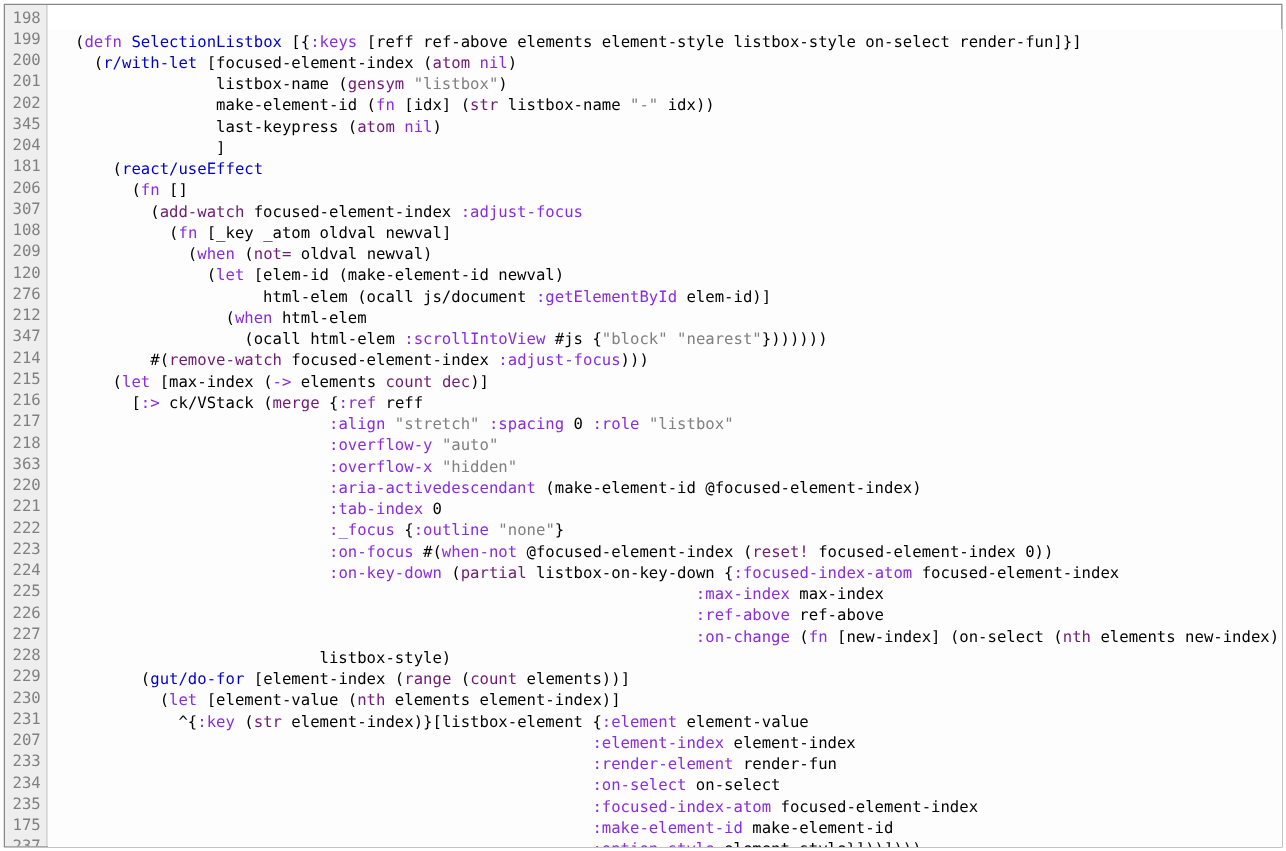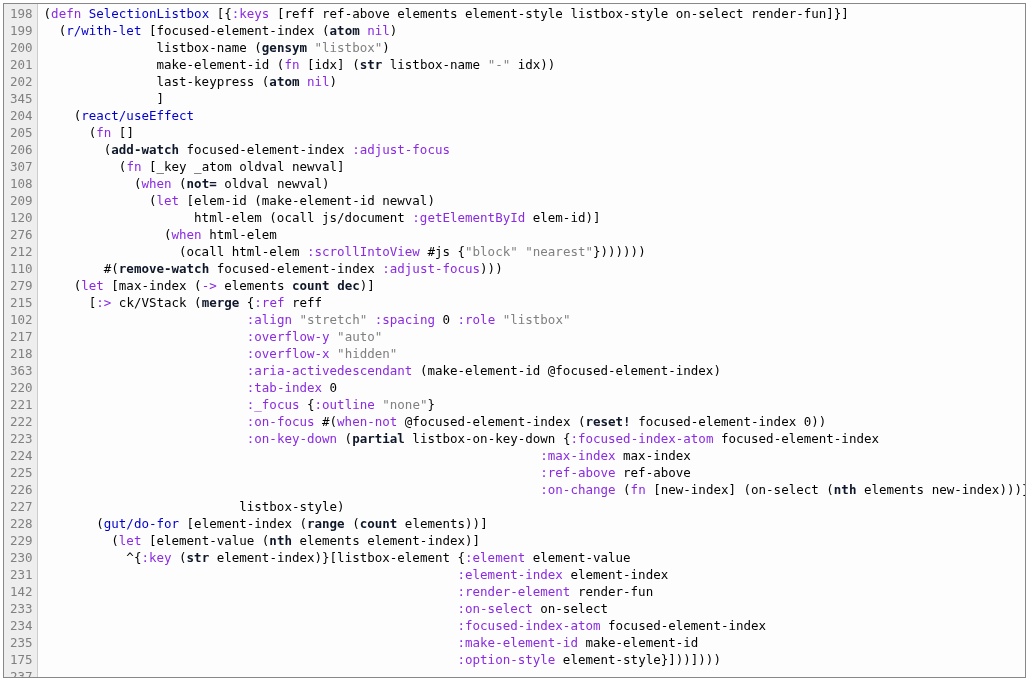--- a/index.html
+++ b/index.html
@@ -1,67 +1,67 @@
 <!DOCTYPE html>
 <html><head>
 <meta charset="utf-8">
 <style>
 * { margin:0; padding:0; box-sizing:border-box; }
 body { background:#fff; font-family:"DejaVu Sans Mono","Menlo","Consolas",monospace; font-size:12.5px; line-height:17px; color:#000; padding:3px; }
 .code-wrap { border:1px solid #888; display:flex; width:100%; height:675px; overflow:hidden; }
 .gutter { background:#eee; color:#808080; text-align:center; padding:1px 4px 1px 6px; user-select:none; border-right:1px solid #ccc; }
 .gutter div { height:17px; }
-.code { padding:1px 0 1px 6px; white-space:pre; overflow:auto; flex:1; background:#fdfdfd; }
+.code { padding:1px 0 1px 22px; white-space:pre; overflow:auto; flex:1; background:#fdfdfd;margin-top:19px; }
 .row { height:17px; }
 .pu { color:#8a2be2; }   
 .bl { color:#0000cd; }   
-.or { color:#0f172a;font-weight:bold; }   
+.or { color:#701a75; }   
 .gr { color:#808080; }   
 .pn { color:#000; }      
 </style>
 </head>
 <body>
 
 <div class="code-wrap">
   <div class="gutter" id="gutter">
       <div>198</div>
       <div>199</div>
       <div>200</div>
       <div>201</div>
       <div>202</div>
       <div>345</div>
       <div>204</div>
-      <div>205</div>
+      <div>181</div>
       <div>206</div>
       <div>307</div>
       <div>108</div>
       <div>209</div>
       <div>120</div>
       <div>276</div>
       <div>212</div>
-      <div>110</div>
-      <div>279</div>
+      <div>347</div>
+      <div>214</div>
       <div>215</div>
-      <div>102</div>
+      <div>216</div>
       <div>217</div>
       <div>218</div>
       <div>363</div>
       <div>220</div>
       <div>221</div>
       <div>222</div>
       <div>223</div>
       <div>224</div>
       <div>225</div>
       <div>226</div>
       <div>227</div>
       <div>228</div>
       <div>229</div>
       <div>230</div>
       <div>231</div>
-      <div>142</div>
+      <div>207</div>
       <div>233</div>
       <div>234</div>
       <div>235</div>
       <div>175</div>
       <div>237</div>
     </div>
   <div class="code" id="code"><div class="row"><span class="pn">(</span><span class="pu">defn </span><span class="bl">SelectionListbox</span><span class="pn"> [{</span><span class="pu">:keys</span><span class="pn"> [reff ref-above elements element-style listbox-style on-select render-fun]}]</span></div><div class="row"><span class="pn">  (</span><span class="bl">r/with-let</span><span class="pn"> [focused-element-index (</span><span class="or">atom</span><span class="pn"> </span><span class="pu">nil</span><span class="pn">)</span></div><div class="row"><span class="pn">               listbox-name (</span><span class="or">gensym</span><span class="pn"> </span><span class="gr">"listbox"</span><span class="pn">)</span></div><div class="row"><span class="pn">               make-element-id (</span><span class="pu">fn</span><span class="pn"> [idx] (</span><span class="or">str</span><span class="pn"> listbox-name </span><span class="gr">"-"</span><span class="pn"> idx))</span></div><div class="row"><span class="pn">               last-keypress (</span><span class="or">atom</span><span class="pn"> </span><span class="pu">nil</span><span class="pn">)</span></div><div class="row"><span class="pn">               ]</span></div><div class="row"><span class="pn">    (</span><span class="bl">react/useEffect</span></div><div class="row"><span class="pn">      (</span><span class="pu">fn</span><span class="pn"> []</span></div><div class="row"><span class="pn">        (</span><span class="or">add-watch</span><span class="pn"> focused-element-index </span><span class="pu">:adjust-focus</span></div><div class="row"><span class="pn">          (</span><span class="pu">fn</span><span class="pn"> [_key _atom oldval newval]</span></div><div class="row"><span class="pn">            (</span><span class="pu">when</span><span class="pn"> (</span><span class="or">not=</span><span class="pn"> oldval newval)</span></div><div class="row"><span class="pn">              (</span><span class="pu">let</span><span class="pn"> [elem-id (make-element-id newval)</span></div><div class="row"><span class="pn">                    html-elem (ocall js/document </span><span class="pu">:getElementById</span><span class="pn"> elem-id)]</span></div><div class="row"><span class="pn">                (</span><span class="pu">when</span><span class="pn"> html-elem</span></div><div class="row"><span class="pn">                  (ocall html-elem </span><span class="pu">:scrollIntoView</span><span class="pn"> #js {</span><span class="gr">"block"</span><span class="pn"> </span><span class="gr">"nearest"</span><span class="pn">}))))))</span></div><div class="row"><span class="pn">        #(</span><span class="or">remove-watch</span><span class="pn"> focused-element-index </span><span class="pu">:adjust-focus</span><span class="pn">)))</span></div><div class="row"><span class="pn">    (</span><span class="pu">let</span><span class="pn"> [max-index (</span><span class="pu">-&gt;</span><span class="pn"> elements </span><span class="or">count</span><span class="pn"> </span><span class="or">dec</span><span class="pn">)]</span></div><div class="row"><span class="pn">      [</span><span class="pu">:&gt;</span><span class="pn"> ck/VStack (</span><span class="or">merge</span><span class="pn"> {</span><span class="pu">:ref</span><span class="pn"> reff</span></div><div class="row"><span class="pn">                           </span><span class="pu">:align</span><span class="pn"> </span><span class="gr">"stretch"</span><span class="pn"> </span><span class="pu">:spacing</span><span class="pn"> 0 </span><span class="pu">:role</span><span class="pn"> </span><span class="gr">"listbox"</span></div><div class="row"><span class="pn">                           </span><span class="pu">:overflow-y</span><span class="pn"> </span><span class="gr">"auto"</span></div><div class="row"><span class="pn">                           </span><span class="pu">:overflow-x</span><span class="pn"> </span><span class="gr">"hidden"</span></div><div class="row"><span class="pn">                           </span><span class="pu">:aria-activedescendant</span><span class="pn"> (make-element-id @focused-element-index)</span></div><div class="row"><span class="pn">                           </span><span class="pu">:tab-index</span><span class="pn"> 0</span></div><div class="row"><span class="pn">                           </span><span class="pu">:_focus</span><span class="pn"> {</span><span class="pu">:outline</span><span class="pn"> </span><span class="gr">"none"</span><span class="pn">}</span></div><div class="row"><span class="pn">                           </span><span class="pu">:on-focus</span><span class="pn"> #(</span><span class="pu">when-not</span><span class="pn"> @focused-element-index (</span><span class="or">reset!</span><span class="pn"> focused-element-index 0))</span></div><div class="row"><span class="pn">                           </span><span class="pu">:on-key-down</span><span class="pn"> (</span><span class="or">partial</span><span class="pn"> listbox-on-key-down {</span><span class="pu">:focused-index-atom</span><span class="pn"> focused-element-index</span></div><div class="row"><span class="pn">                                                                  </span><span class="pu">:max-index</span><span class="pn"> max-index</span></div><div class="row"><span class="pn">                                                                  </span><span class="pu">:ref-above</span><span class="pn"> ref-above</span></div><div class="row"><span class="pn">                                                                  </span><span class="pu">:on-change</span><span class="pn"> (</span><span class="pu">fn</span><span class="pn"> [new-index] (on-select (</span><span class="or">nth</span><span class="pn"> elements new-index)))})}</span></div><div class="row"><span class="pn">                          listbox-style)</span></div><div class="row"><span class="pn">       (</span><span class="bl">gut/do-for</span><span class="pn"> [element-index (</span><span class="or">range</span><span class="pn"> (</span><span class="or">count</span><span class="pn"> elements))]</span></div><div class="row"><span class="pn">         (</span><span class="pu">let</span><span class="pn"> [element-value (</span><span class="or">nth</span><span class="pn"> elements element-index)]</span></div><div class="row"><span class="pn">           ^{</span><span class="pu">:key</span><span class="pn"> (</span><span class="or">str</span><span class="pn"> element-index)}[listbox-element {</span><span class="pu">:element</span><span class="pn"> element-value</span></div><div class="row"><span class="pn">                                                       </span><span class="pu">:element-index</span><span class="pn"> element-index</span></div><div class="row"><span class="pn">                                                       </span><span class="pu">:render-element</span><span class="pn"> render-fun</span></div><div class="row"><span class="pn">                                                       </span><span class="pu">:on-select</span><span class="pn"> on-select</span></div><div class="row"><span class="pn">                                                       </span><span class="pu">:focused-index-atom</span><span class="pn"> focused-element-index</span></div><div class="row"><span class="pn">                                                       </span><span class="pu">:make-element-id</span><span class="pn"> make-element-id</span></div><div class="row"><span class="pn">                                                       </span><span class="pu">:option-style</span><span class="pn"> element-style}]))])))</span></div><div class="row"><span class="pn"></span></div></div>
 </div>
 
 </body></html>

